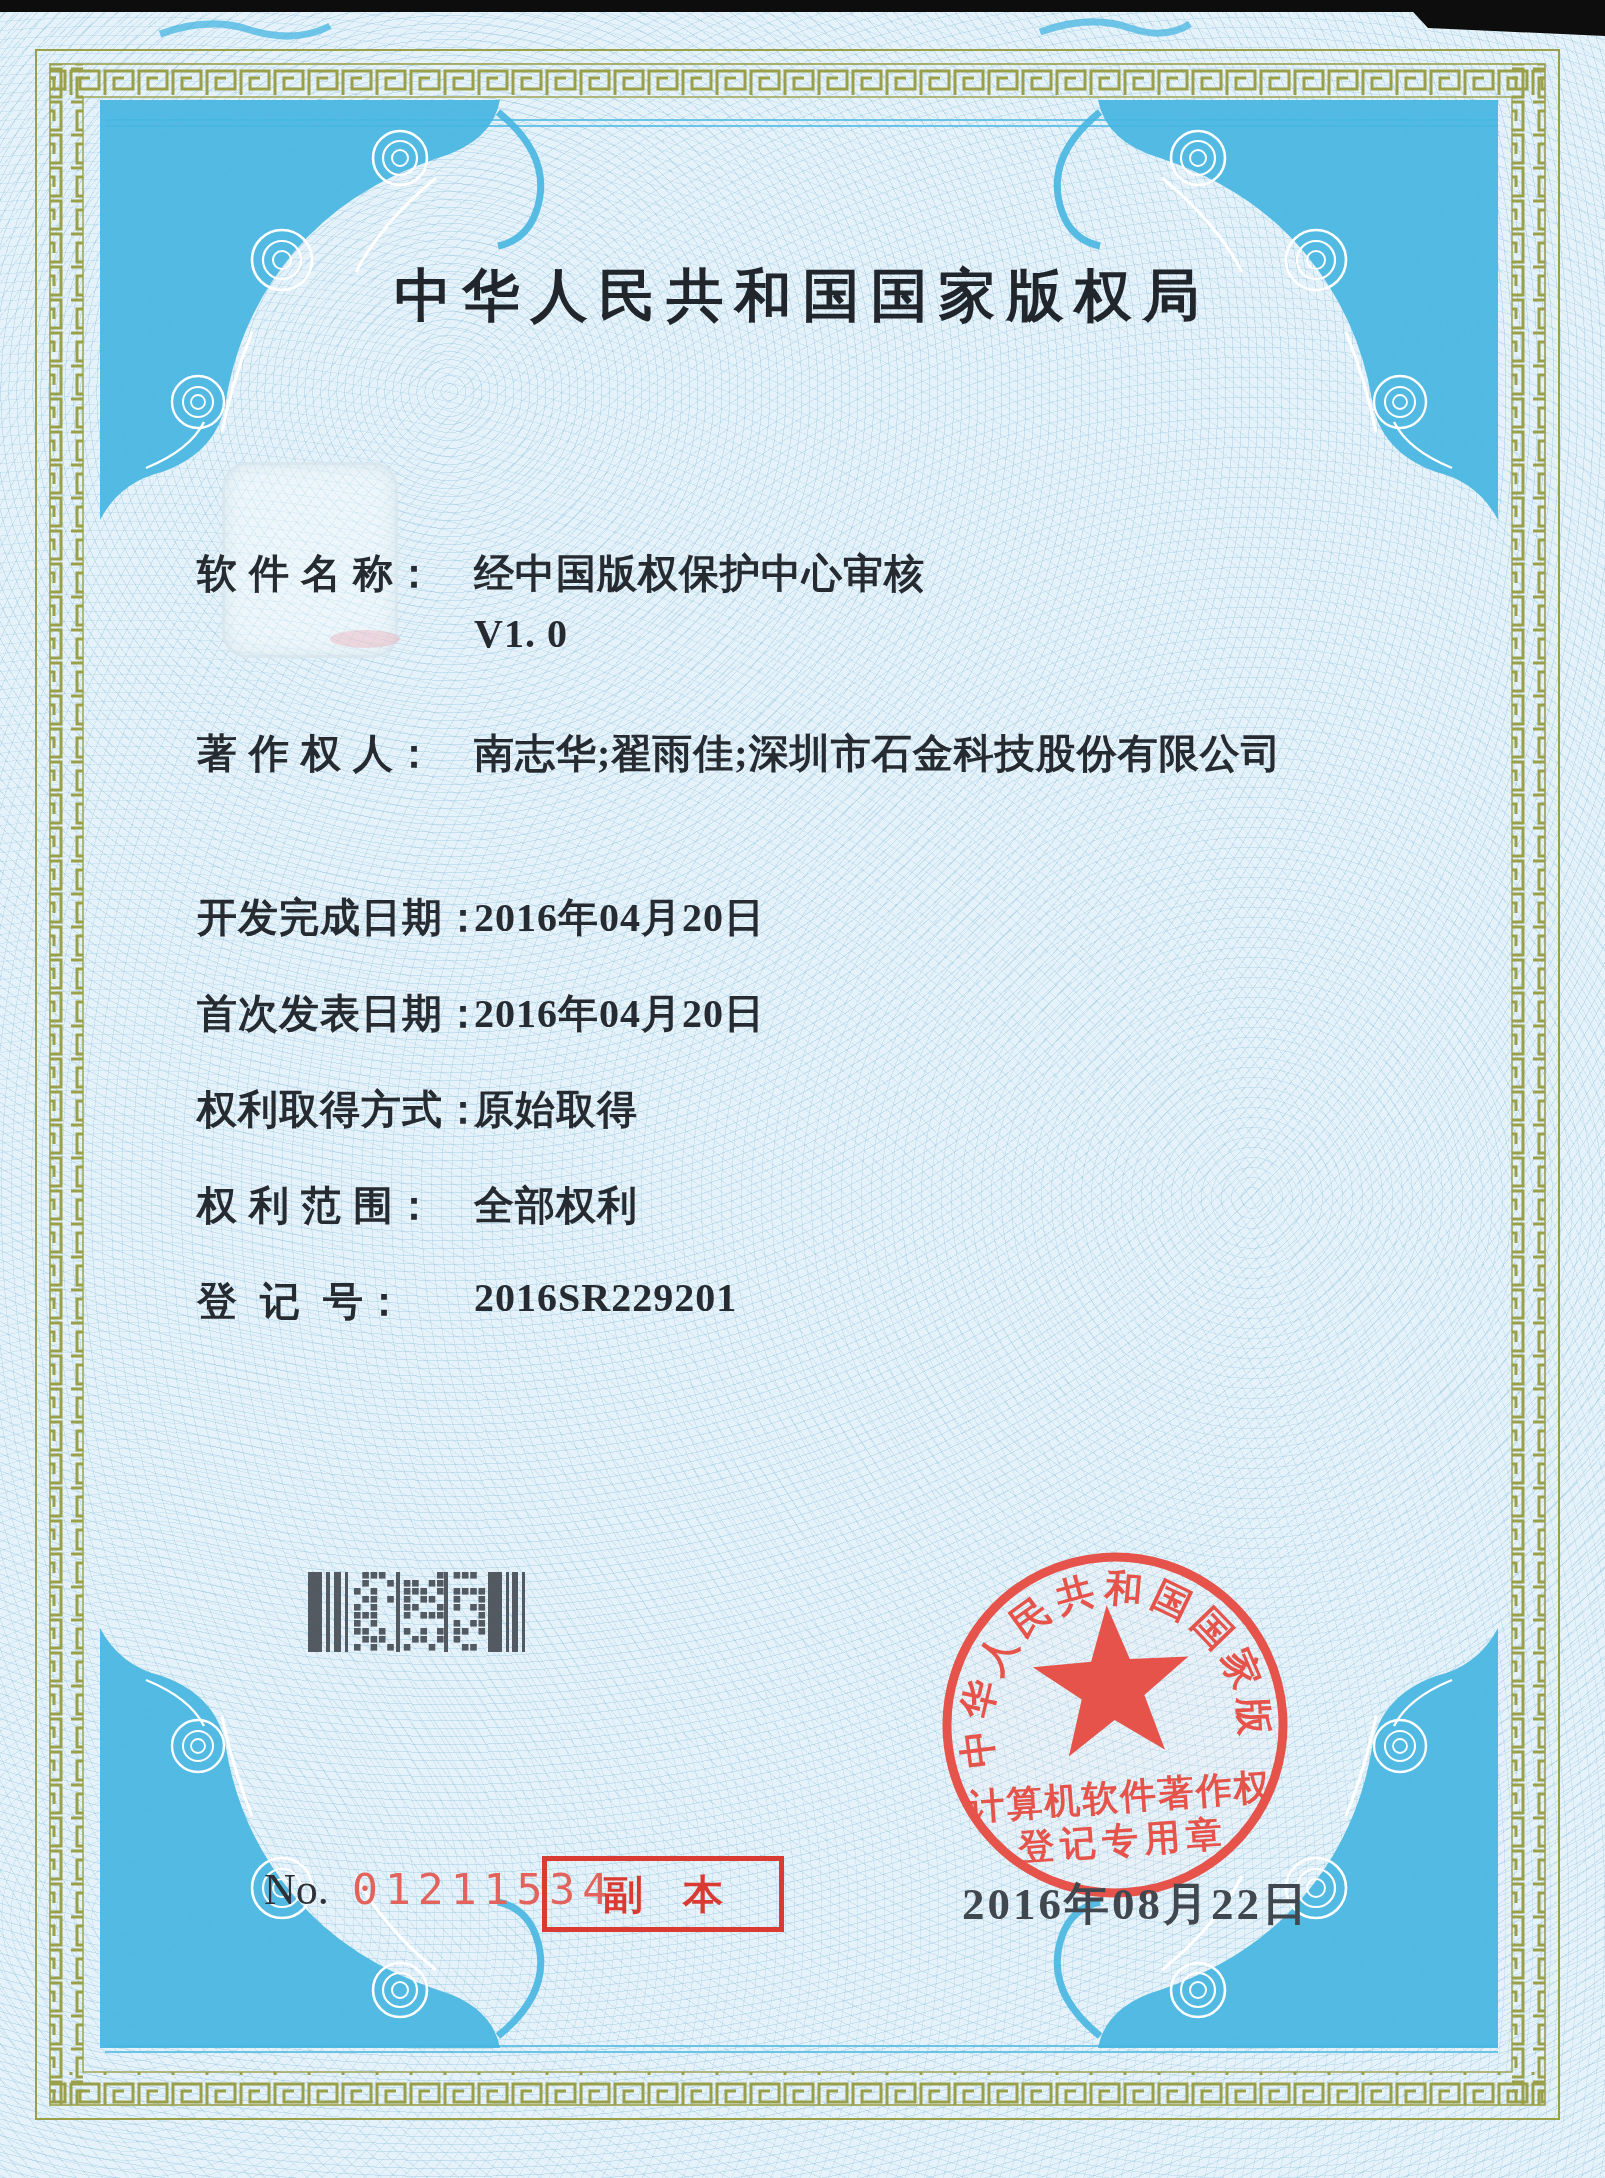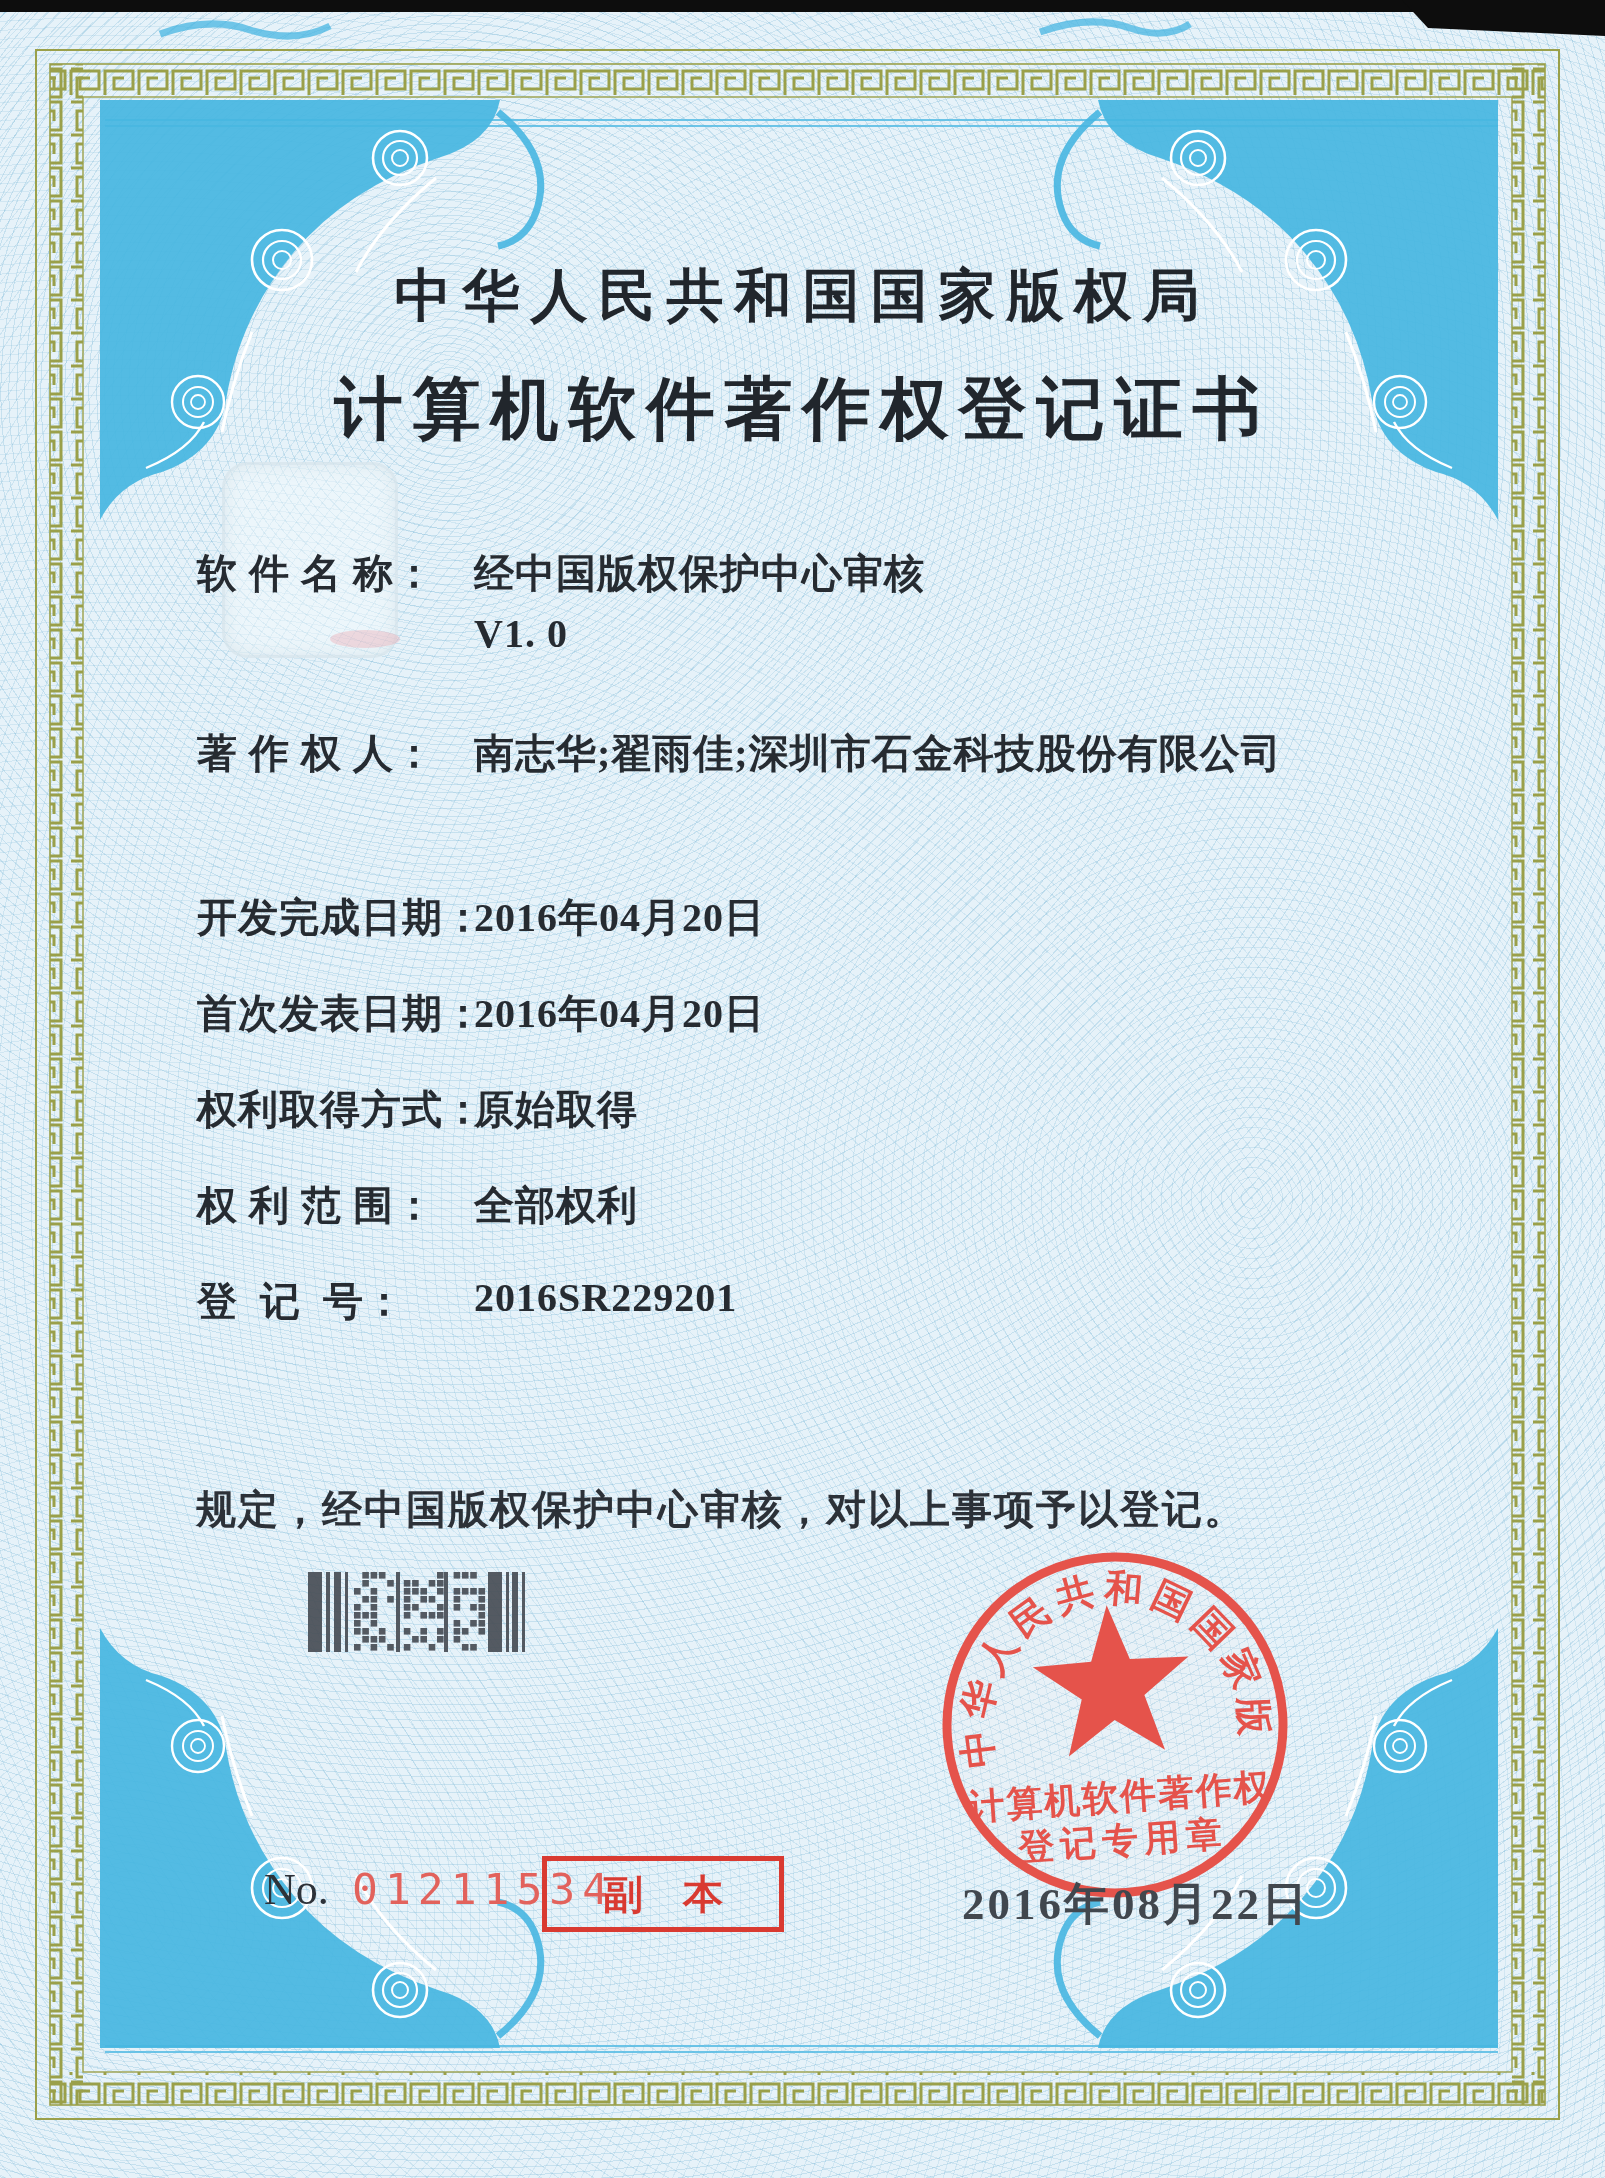--- a/index.html
+++ b/index.html
@@ -196,21 +196,20 @@
       </text>
       <text x="0" y="84" text-anchor="middle" font-size="36" font-weight="bold" fill="#e5534b" letter-spacing="2" font-family="Liberation Serif, DejaVu Serif, serif">计算机软件著作权</text>
       <text x="0" y="128" text-anchor="middle" font-size="36" font-weight="bold" fill="#e5534b" letter-spacing="6" font-family="Liberation Serif, DejaVu Serif, serif">登记专用章</text>
     </g>
   </svg>
 
   <div class="abs watermark"></div>
   <div class="abs wm-pink"></div>
 
   <div class="abs txt title">中华人民共和国国家版权局</div>
-  <div class="abs txt subtitle">计算机软件著作权登记证书</div>
 
 
   <div class="abs txt frow" style="top:546px;">
     <span class="lab">软 件 名 称：</span>
     <span class="val">经中国版权保护中心审核</span>
   </div>
   <div class="abs txt frow" style="top:610px;">
     <span class="val">V1. 0</span>
   </div>
   <div class="abs txt frow" style="top:726px;">
@@ -231,21 +230,20 @@
   </div>
   <div class="abs txt frow" style="top:1178px;">
     <span class="lab">权 利 范 围：</span>
     <span class="val">全部权利</span>
   </div>
   <div class="abs txt frow" style="top:1274px;">
     <span class="lab">登  记  号：</span>
     <span class="val">2016SR229201</span>
   </div>
 
-  <div class="abs txt stmt" style="left:196px;top:1482px;">规定，经中国版权保护中心审核，对以上事项予以登记。</div>
 
   <div class="abs issue-date">2016年08月22日</div>
 
   <div class="abs txt no-label">No.</div>
   <div class="abs serial">01211534</div>
   <div class="abs copybox">副本</div>
 
 </div>
 
 </body></html>

